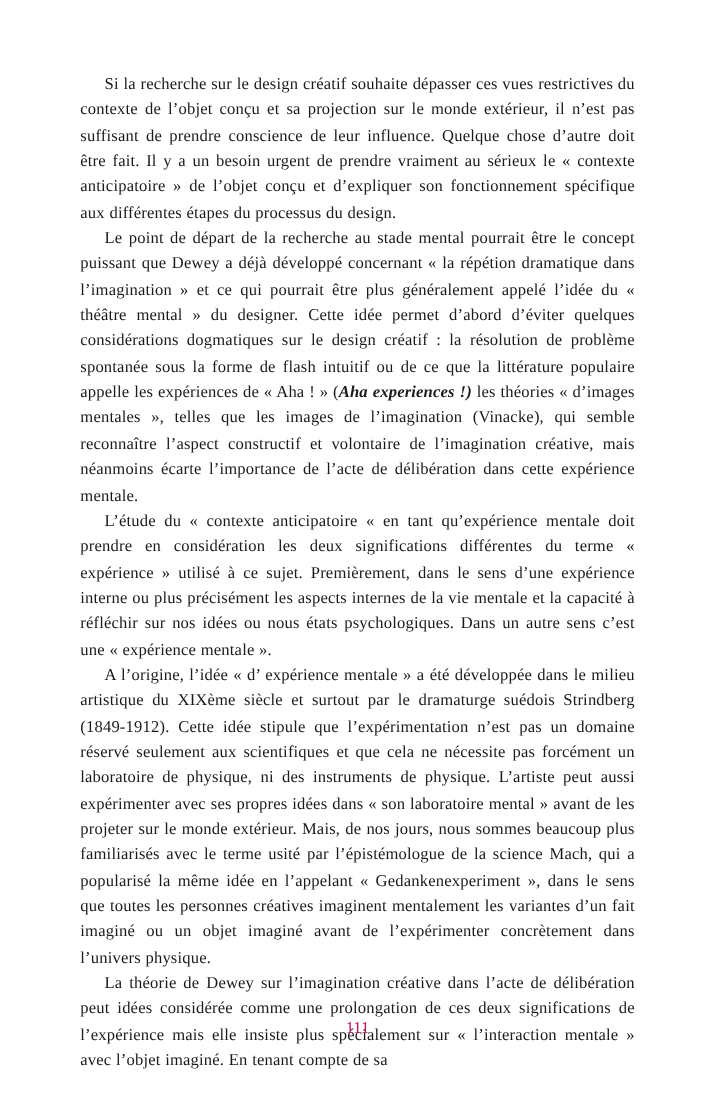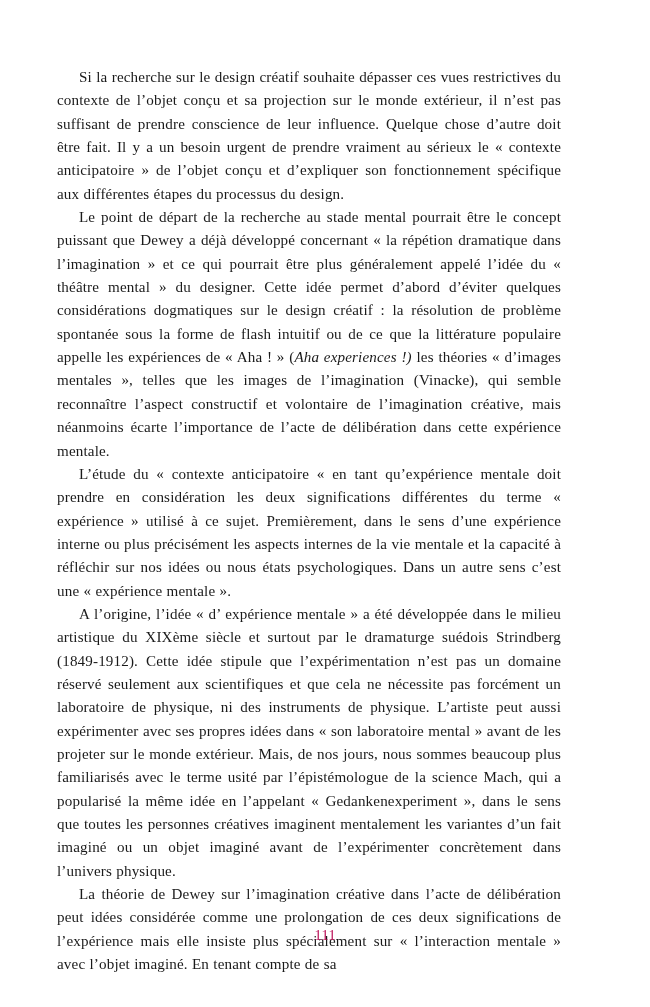--- a/index.html
+++ b/index.html
@@ -18,21 +18,21 @@
   }
 
   .page {
     position: absolute;
     inset: 0;
     background: #ffffff;
   }
 
   .text-column {
     position: absolute;
-    left: 57px;
+    left: 73px;
     top: 66px;
     width: 504px;
   }
 
   p.para {
     margin: 0;
     text-indent: 22px;
     text-align: justify;
     text-justify: inter-word;
     font-size: 15.1px;
@@ -41,20 +41,21 @@
     word-spacing: 0.02em;
     hyphens: none;
   }
 
   p.para + p.para {
     margin-top: 0;
   }
 
   .ital {
     font-style: italic;
+    font-weight: bold;
   }
 
   .folio {
     position: absolute;
     left: 0;
     right: 0;
     top: 925px;
     text-align: center;
     font-size: 15.1px;
     line-height: 20px;

